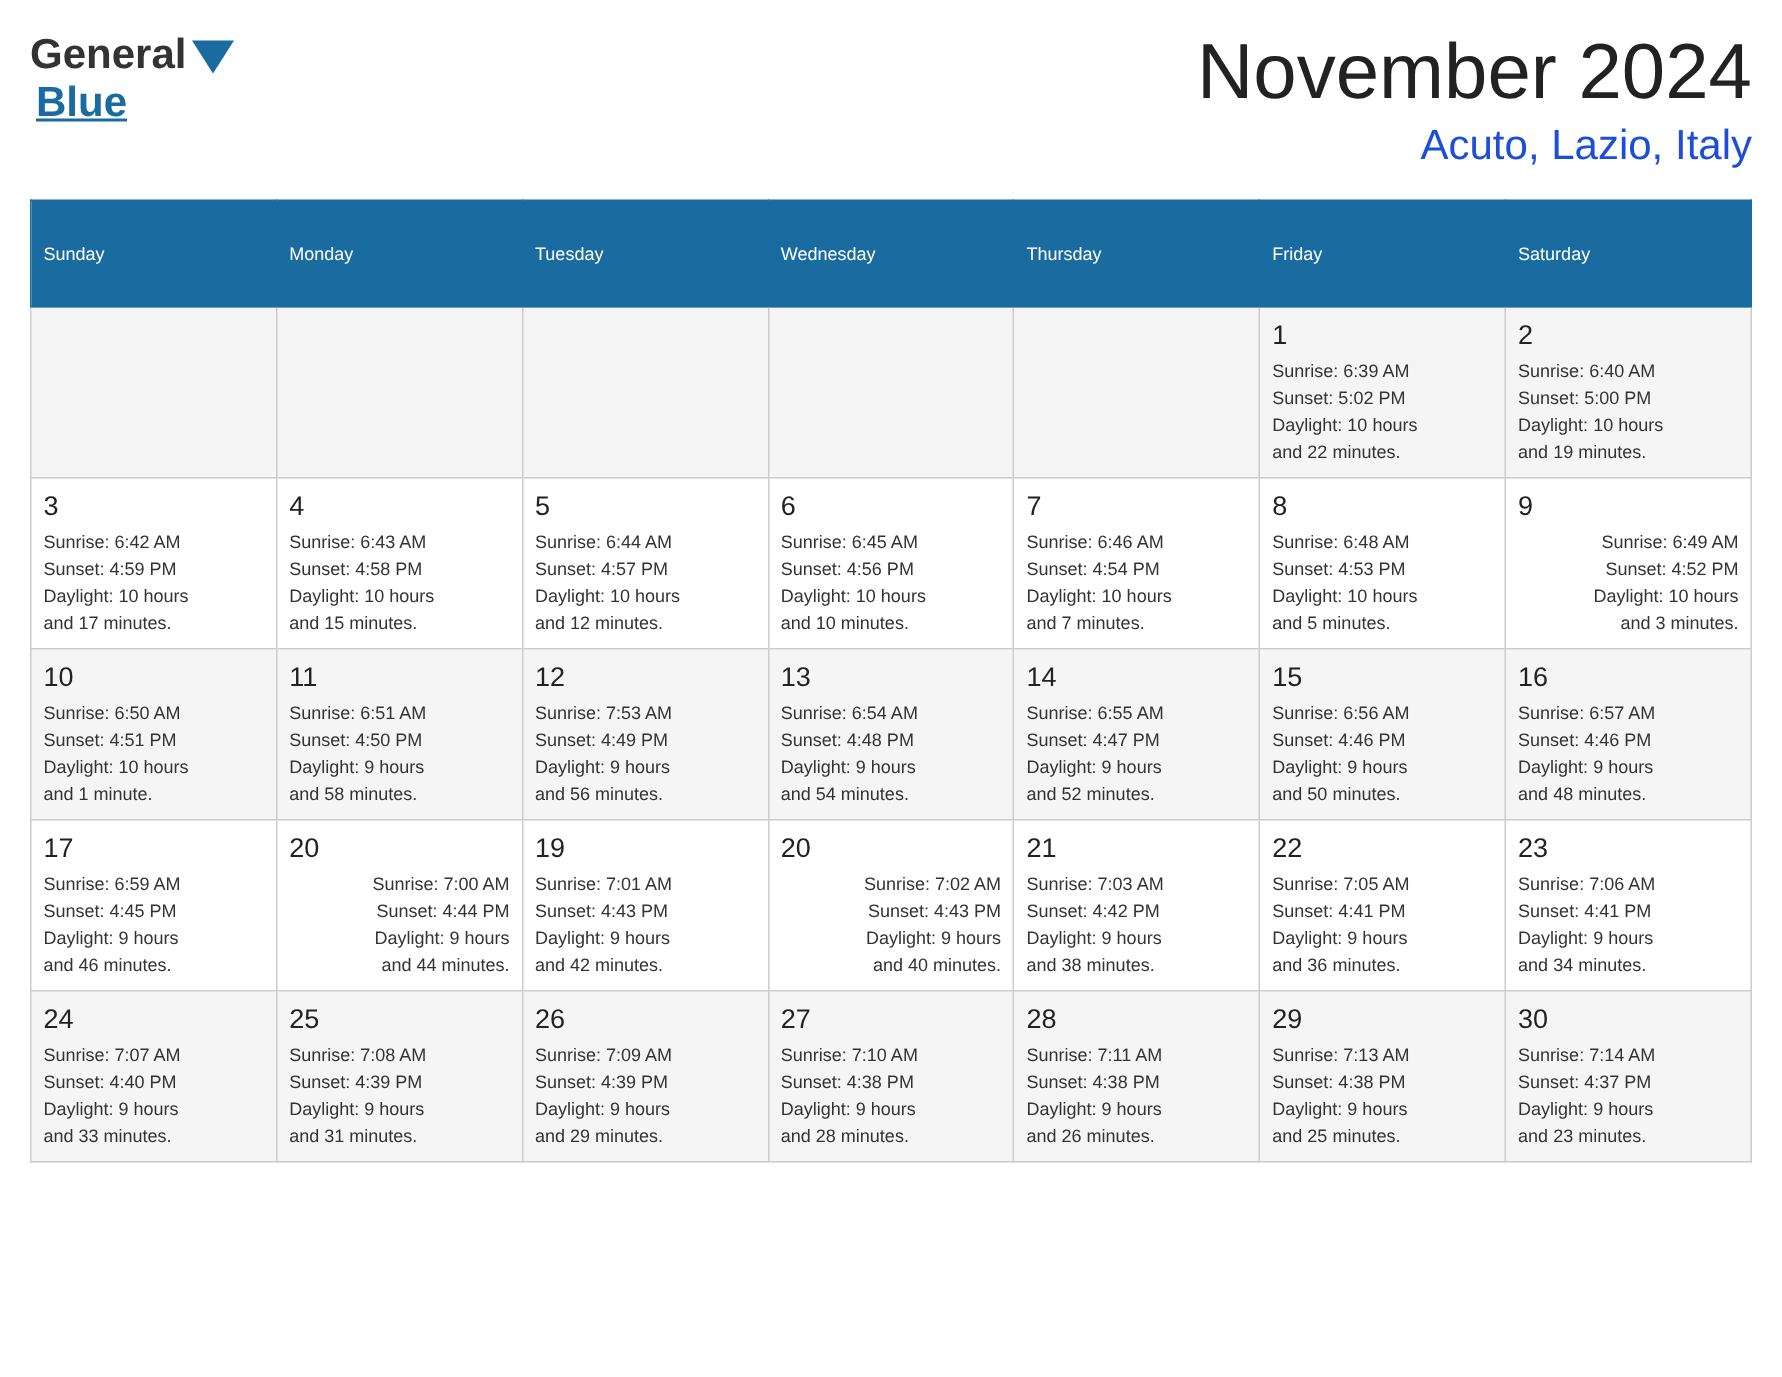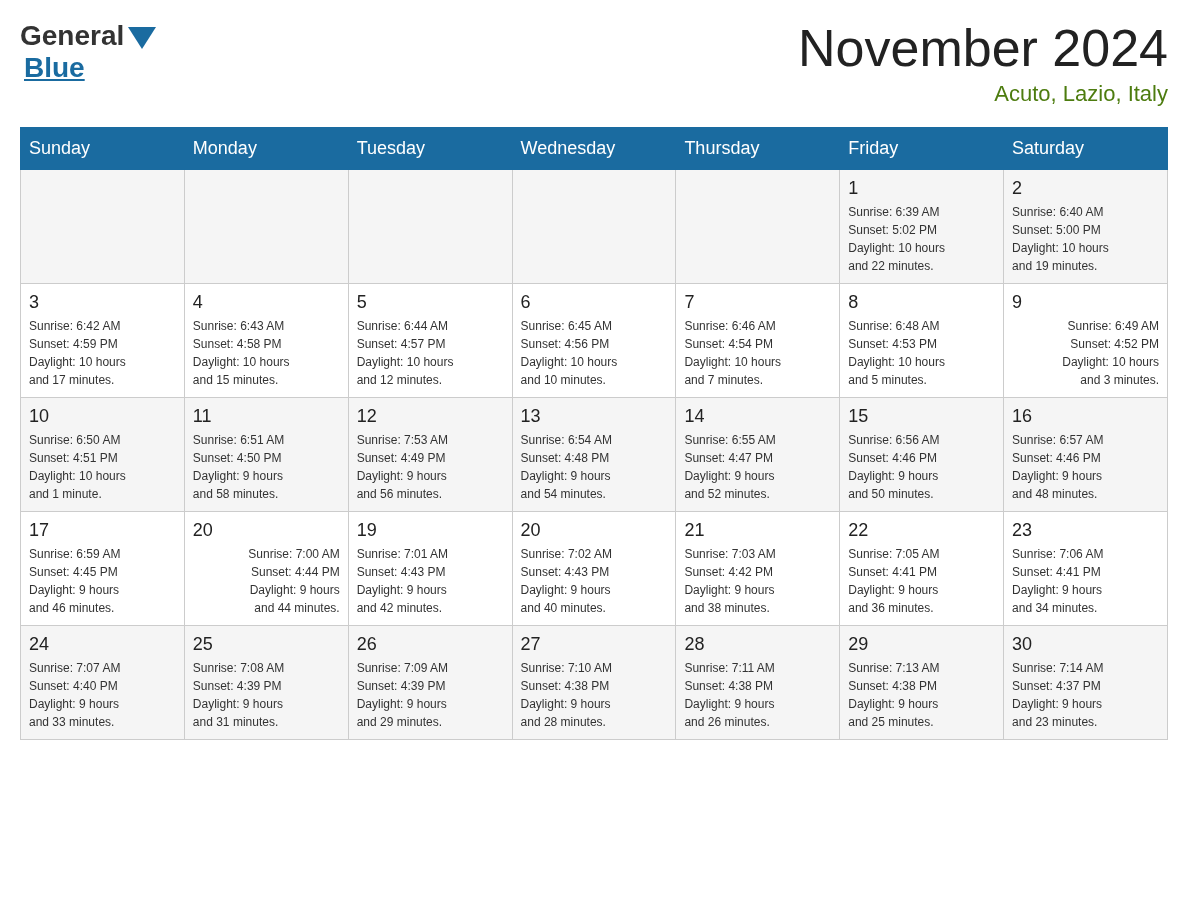--- a/index.html
+++ b/index.html
@@ -50,35 +50,35 @@
     .title-section {
       text-align: right;
     }
     .month-title {
       font-size: 52px;
       font-weight: normal;
       color: #222;
       line-height: 1.1;
     }
     .location {
-      font-size: 22px;
-      color: #4d7c0f;
+      font-size: 28px;
+      color: #1d4ed8;
       margin-top: 4px;
     }
     .calendar {
       width: 100%;
       border-collapse: collapse;
       border: 1px solid #999;
     }
     .calendar th {
       background-color: #1a6ba0;
       color: #fff;
-      padding: 10px 8px;
+      padding: 28px 8px;
       text-align: left;
-      font-size: 18px;
+      font-size: 12px;
       font-weight: normal;
       border: 1px solid #1a6ba0;
     }
     .calendar td {
       vertical-align: top;
       padding: 8px;
       border: 1px solid #ccc;
       width: calc(100% / 7);
       min-height: 110px;
       font-size: 13px;
@@ -278,21 +278,21 @@
         </td>
         <td>
           <span class="day-number">19</span>
           <div class="day-info" style="white-space: pre-line;">Sunrise: 7:01 AM
 Sunset: 4:43 PM
 Daylight: 9 hours
 and 42 minutes.</div>
         </td>
         <td>
           <span class="day-number">20</span>
-          <div class="day-info" style="white-space: pre-line;">Sunrise: 7:02 AM
+          <div class="day-info" style="white-space: pre-line; text-align: right;">Sunrise: 7:02 AM
 Sunset: 4:43 PM
 Daylight: 9 hours
 and 40 minutes.</div>
         </td>
         <td>
           <span class="day-number">21</span>
           <div class="day-info" style="white-space: pre-line;">Sunrise: 7:03 AM
 Sunset: 4:42 PM
 Daylight: 9 hours
 and 38 minutes.</div>

